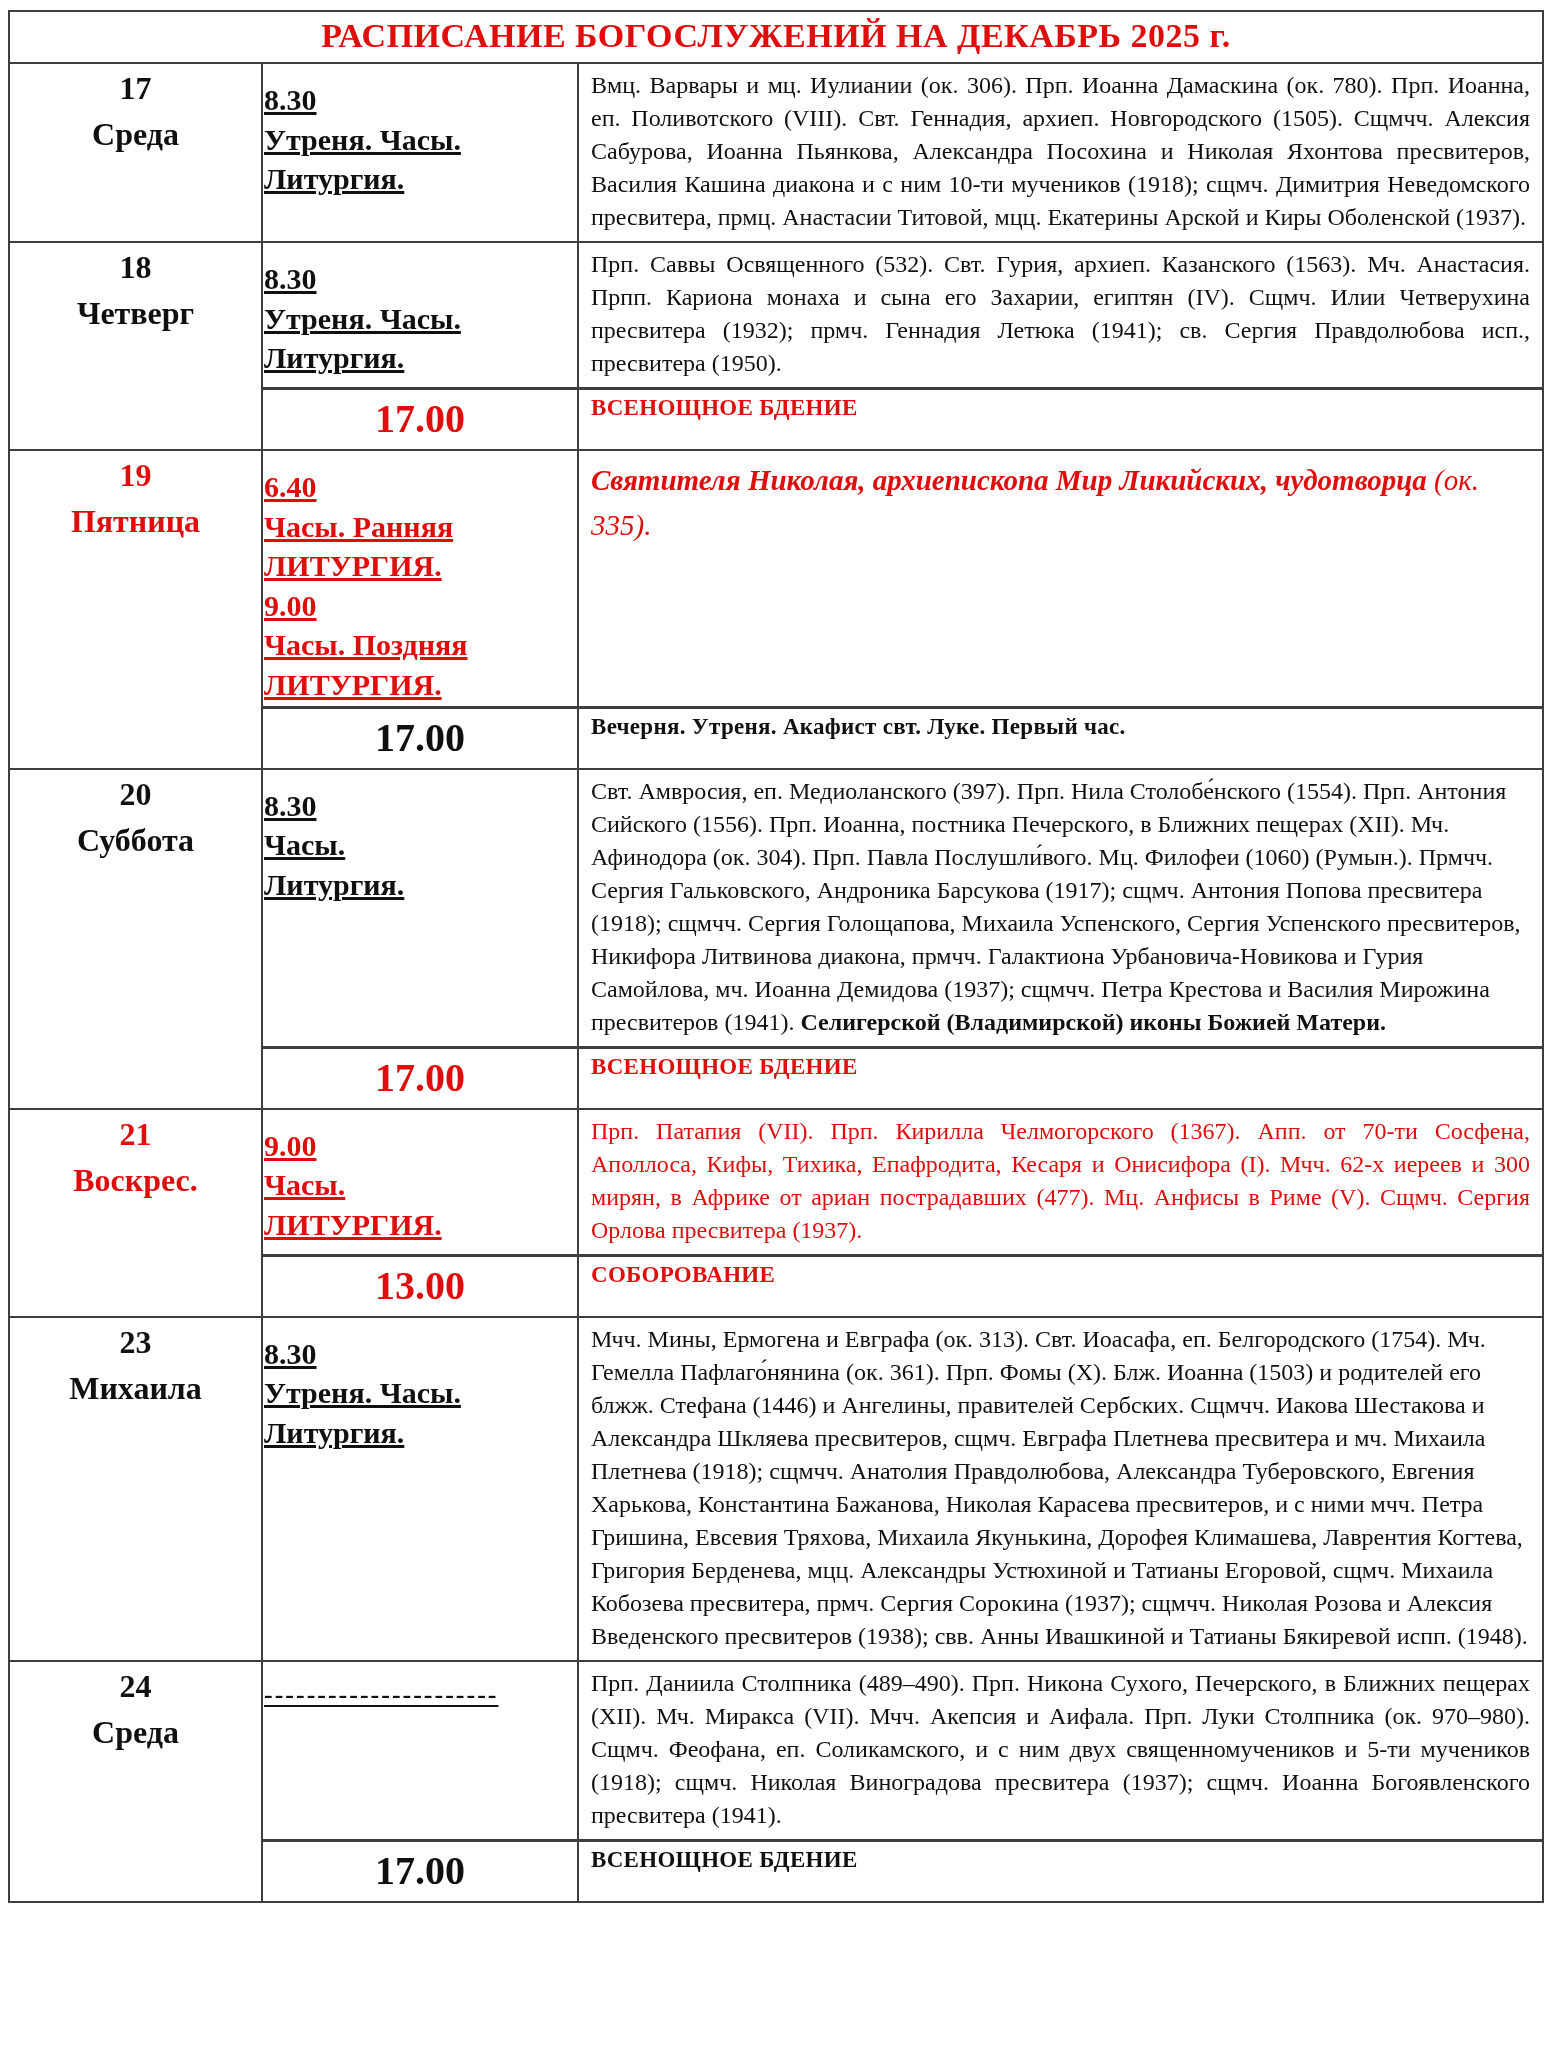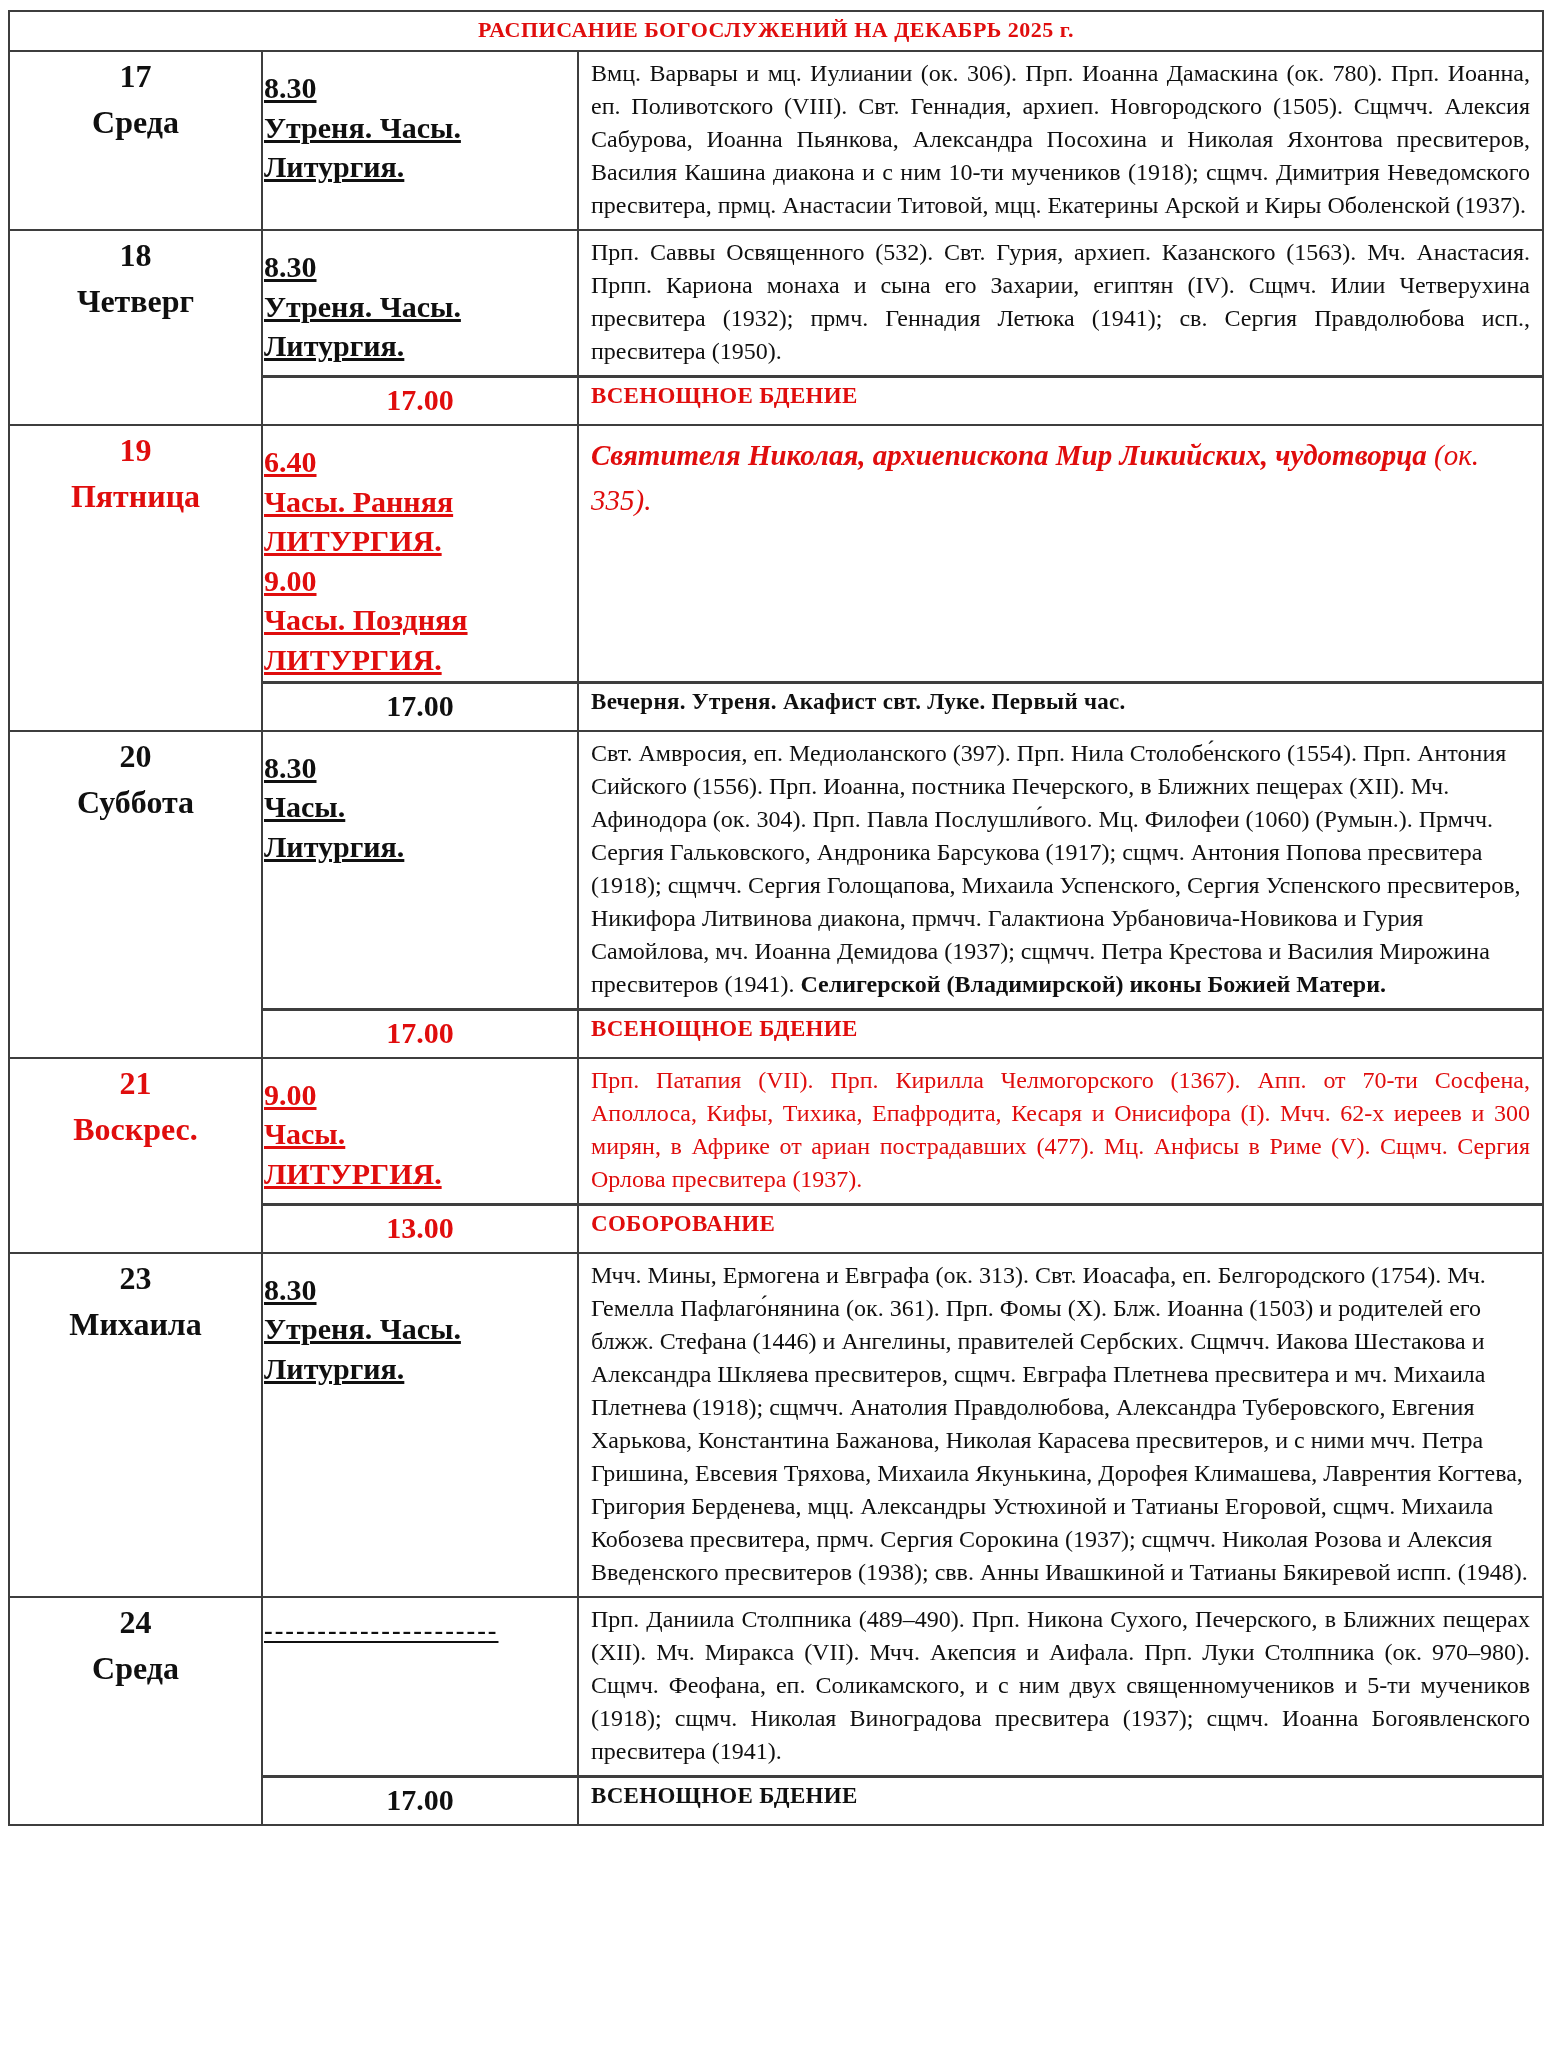--- a/index.html
+++ b/index.html
@@ -4,37 +4,37 @@
 <style>
   :root { --red:#E00D0D; --ink:#101010; --line:#3E3E3E; }
   html,body { margin:0; padding:0; background:#fff; }
   body { font-family:"Liberation Serif", serif; color:var(--ink); }
   .page { width:1552px; box-sizing:border-box; padding:10px 8px 6px 8px; background:#fff; }
   table.sched { width:100%; border-collapse:collapse; table-layout:fixed; }
   table.sched td { border:2px solid var(--line); vertical-align:top; box-sizing:border-box; }
   col.c-date { width:253px; }
   col.c-time { width:316px; }
 
-  .title-cell { text-align:center; font-weight:bold; font-size:22px; color:var(--red);
+  .title-cell { text-align:center; font-weight:bold; font-size:34px; color:var(--red);
                 padding:5px 4px 7px 4px; letter-spacing:.5px; }
 
   .date-cell { text-align:center; font-weight:bold; font-size:32px; line-height:1.45;
                padding-top:1px; }
   .time-cell { text-align:left; font-weight:bold; font-size:30px; line-height:1.32;
                padding-top:16px;text-decoration:underline; }
   .desc-cell { font-size:24px; line-height:33px; padding:5px 12px 7px 12px; }
   .justify   { text-align:justify; }
 
   .red  { color:var(--red); }
   .bold { font-weight:bold; }
 
   .feast-desc { font-size:29px; line-height:1.55; font-weight:bold; padding-top:7px;font-style:italic; }
   .feast-tail { font-weight:normal; }
 
-  .sub-time  { text-align:center; font-weight:bold; font-size:30px; padding:5px 0 7px 0;
+  .sub-time  { text-align:center; font-weight:bold; font-size:40px; padding:5px 0 7px 0;
                border-top-width:3px !important; }
   .sub-label { font-weight:bold; font-size:23px; padding:5px 24px 7px 12px;
                border-top-width:3px !important; letter-spacing:.3px; }
 
   .dash-line { font-weight:bold; font-size:26px; letter-spacing:2px; white-space:nowrap;
                overflow:hidden; }
 </style>
 </head>
 <body>
 

